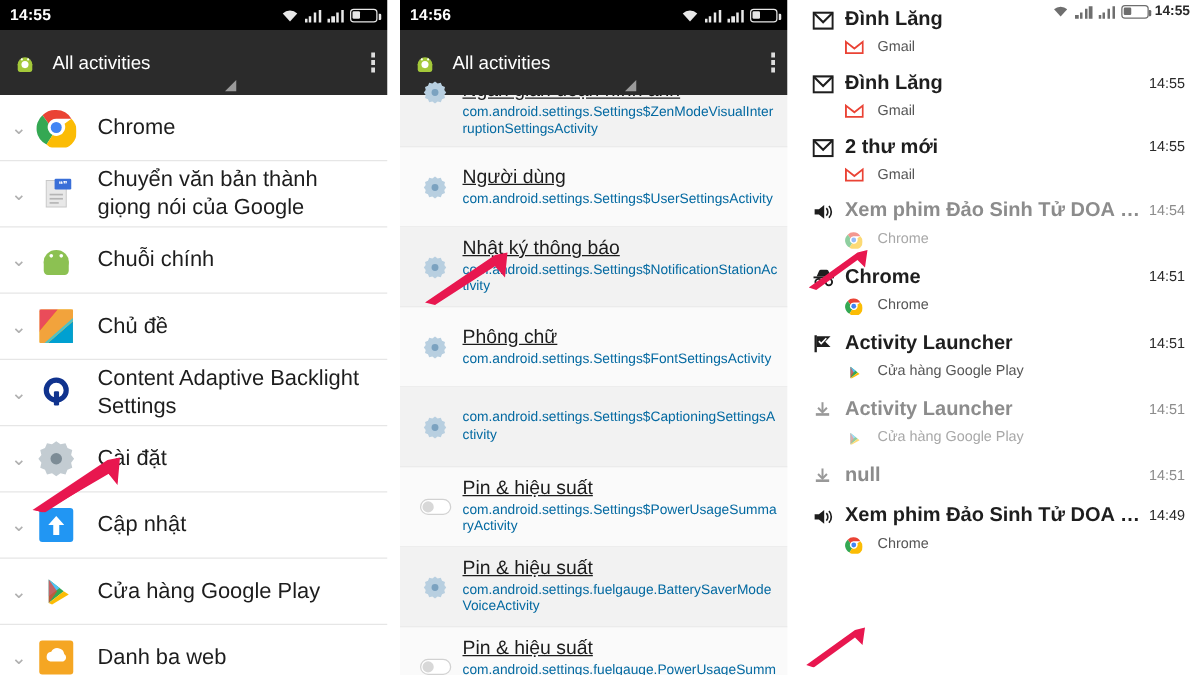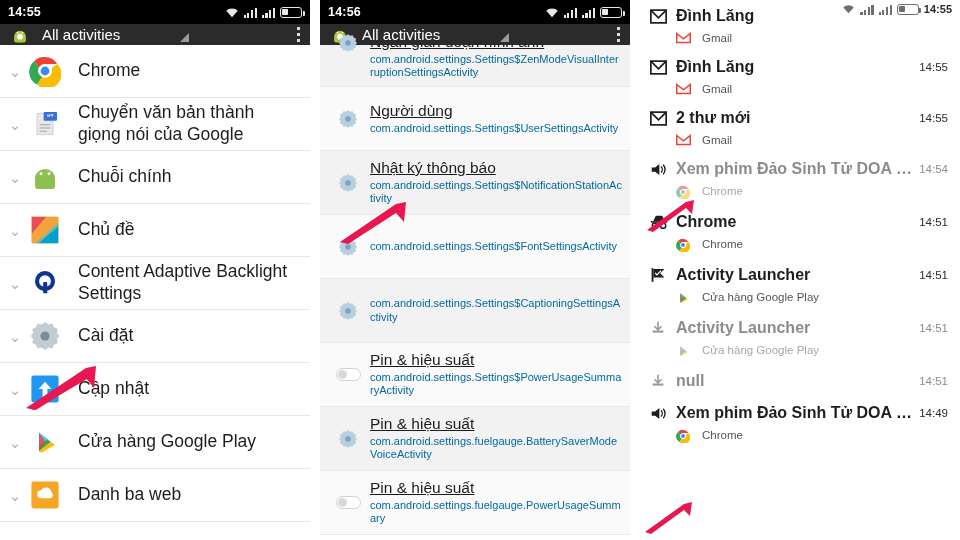--- a/index.html
+++ b/index.html
@@ -24,21 +24,21 @@
   .sig i:nth-child(1){height:3px;} .sig i:nth-child(2){height:5px;}
   .sig i:nth-child(3){height:7.5px;} .sig i:nth-child(4){height:10px;}
   .batt { width:22px; height:11px; border:1.6px solid #e8e8e8; border-radius:3px;
     position:relative; }
   .batt:after { content:""; position:absolute; right:-3.5px; top:3px; width:2px;
     height:5px; background:#e8e8e8; border-radius:0 1px 1px 0; }
   .batt i { position:absolute; left:1.2px; top:1.2px; bottom:1.2px; width:30%;
     background:#e8e8e8; border-radius:1px; }
 
   
-  .actionbar { height:21px; background:#2b2b2b; display:flex; align-items:center;
+  .actionbar { height:52px; background:#2b2b2b; display:flex; align-items:center;
     padding:0 10px; position:relative; }
   .ab-title { color:#fff; font-size:15px; margin-left:12px; font-weight:400; }
   .ab-tri { position:absolute; left:180px; bottom:3px; width:0; height:0;
     border-left:9px solid transparent; border-bottom:9px solid #9a9a9a; }
   .ab-dots { margin-left:auto; display:flex; flex-direction:column; gap:2.5px; }
   .ab-dots i { width:3.5px; height:3.5px; background:#ddd; display:block; }
 
   .droid { width:20px; height:20px; position:relative; flex:none; }
 
   
@@ -355,20 +355,21 @@
       </div>
 
       <div class="arow">
         <span class="aic">
           <span class="gear"><svg width="20" height="20" viewBox="0 0 32 32">
             <path d="M16 2l3.4 2.4 4-.9 1.6 3.8 3.8 1.6-.9 4L30.3 16l-2.4 3.1.9 4-3.8 1.6-1.6 3.8-4-.9L16 30l-3.4-2.4-4 .9-1.6-3.8-3.8-1.6.9-4L1.7 16l2.4-3.1-.9-4 3.8-1.6 1.6-3.8 4 .9z" fill="#b8cfe0"></path>
             <circle cx="16" cy="16" r="4.4" fill="#7ba2c0"></circle>
               </svg></span>
         </span>
         <span class="atxt">
+          <span class="atitle" style="display:block">Phông chữ</span>
           <span class="asub" style="display:block">com.android.settings.Settings$FontSettingsActivity</span>
         </span>
       </div>
 
       <div class="arow alt">
         <span class="aic">
           <span class="gear"><svg width="20" height="20" viewBox="0 0 32 32">
             <path d="M16 2l3.4 2.4 4-.9 1.6 3.8 3.8 1.6-.9 4L30.3 16l-2.4 3.1.9 4-3.8 1.6-1.6 3.8-4-.9L16 30l-3.4-2.4-4 .9-1.6-3.8-3.8-1.6.9-4L1.7 16l2.4-3.1-.9-4 3.8-1.6 1.6-3.8 4 .9z" fill="#b8cfe0"></path>
             <circle cx="16" cy="16" r="4.4" fill="#7ba2c0"></circle>
               </svg></span>

